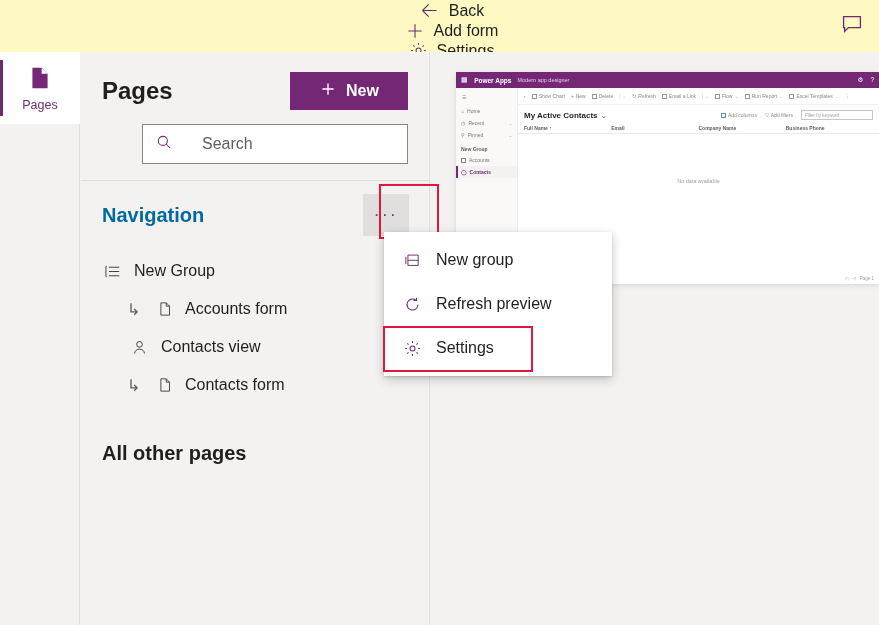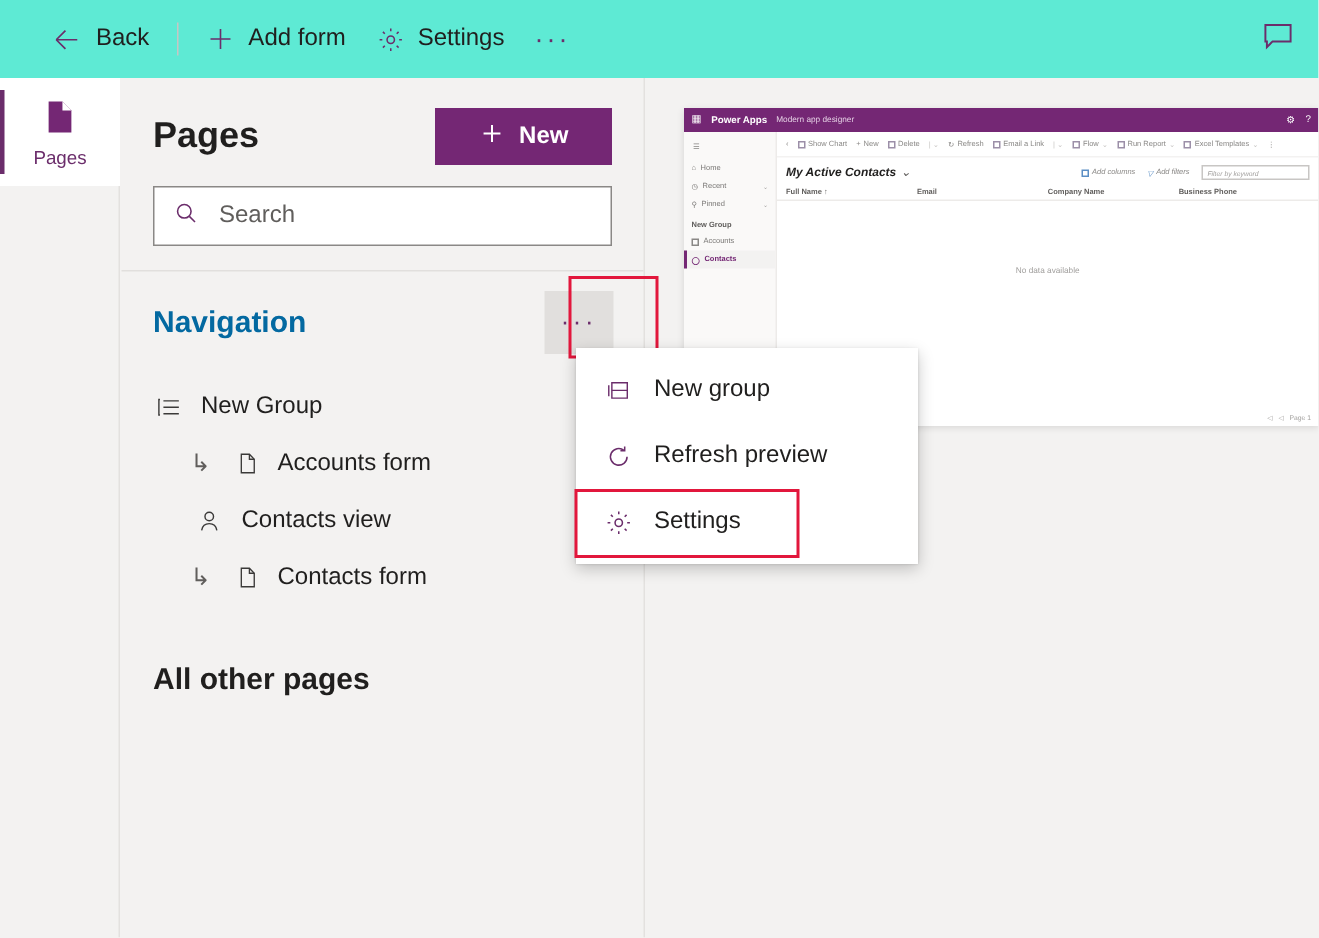--- a/index.html
+++ b/index.html
@@ -13,23 +13,24 @@
   #app {
     position: relative;
     width: 879px; height: 625px;
     background: #f3f2f1;
   }
 
   
   .cmdbar {
     position: absolute; left: 0; top: 0;
     width: 879px; height: 52px;
-    background: #5eead4;
+    background: #fef9c3;
     display: flex; align-items: center;
     padding-left: 24px;
+    flex-direction: column;
   }
   .cmd-item {
     display: flex; align-items: center;
     gap: 9px;
     height: 34px;
     padding: 0 10px;
     cursor: pointer;
     color: #201f1e;
     font-size: 16px;
     white-space: nowrap;
@@ -100,25 +101,26 @@
     width: 118px; height: 38px;
     background: #742774;
     color: #fff;
     font-size: 16px; font-weight: bold;
     border: none; cursor: pointer;
     font-family: "Liberation Sans", sans-serif;
   }
   .search-wrap { padding: 14px 21px 16px 21px; }
   .search-box {
     display: flex; align-items: center;
-    gap: 11px;
+    gap: 27px;
     height: 40px;
     background: #fff;
     border: 1px solid #8a8886;
     padding: 0 12px;
+    margin-left: 40px;
   }
   .search-box input {
     border: none; outline: none;
     font-size: 16px; color: #201f1e;
     background: transparent;
     flex: 1;
     font-family: "Liberation Sans", sans-serif;
   }
   .search-box input::placeholder { color: #605e5c; }
 
@@ -235,23 +237,22 @@
     display: flex; align-items: center;
     gap: 6px; height: 17px;
     padding: 0 6px;
     border-bottom: 1px solid #f3f2f1;
     font-size: 5px; color: #8a8886;
   }
   .pv-cmd .b { display: flex; align-items: center; gap: 2px; white-space: nowrap; }
   .pv-cmd .ic { width: 5px; height: 5px; border: .5px solid #9c8fa8; display: inline-block; }
   .pv-cmd .dv { color: #c8c6c4; }
   .pv-viewrow {
-    display: flex; align-items: flex-start;
+    display: flex; align-items: center;
     padding: 5px 6px 2px 6px;
-    font-style: italic;
   }
   .pv-viewtitle { font-size: 8px; font-weight: bold; color: #201f1e; }
   .pv-viewtools { margin-left: auto; display: flex; align-items: center; gap: 8px; font-size: 5px; color: #8a8886; }
   .pv-filter-input {
     width: 72px; height: 10px;
     border: 1px solid #c8c6c4;
     font-size: 4.5px; color: #a19f9d;
     display: flex; align-items: center; padding-left: 3px;
   }
   .pv-colhead {

